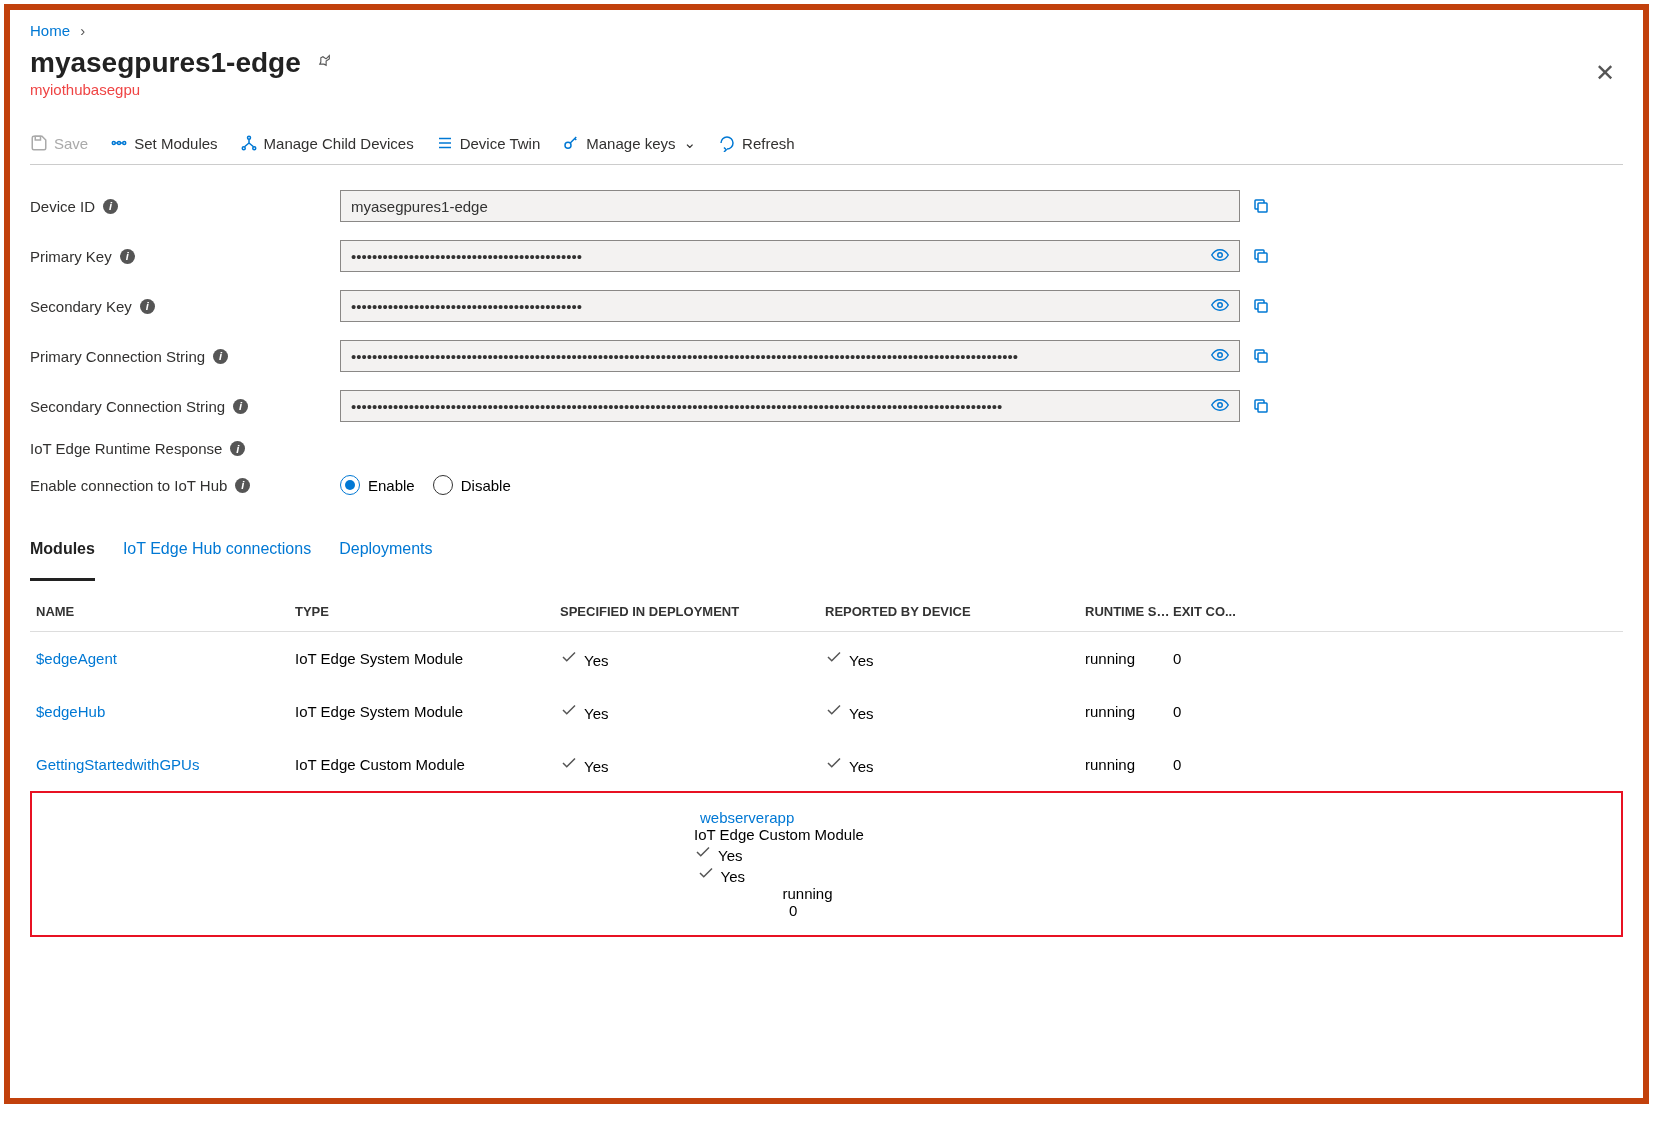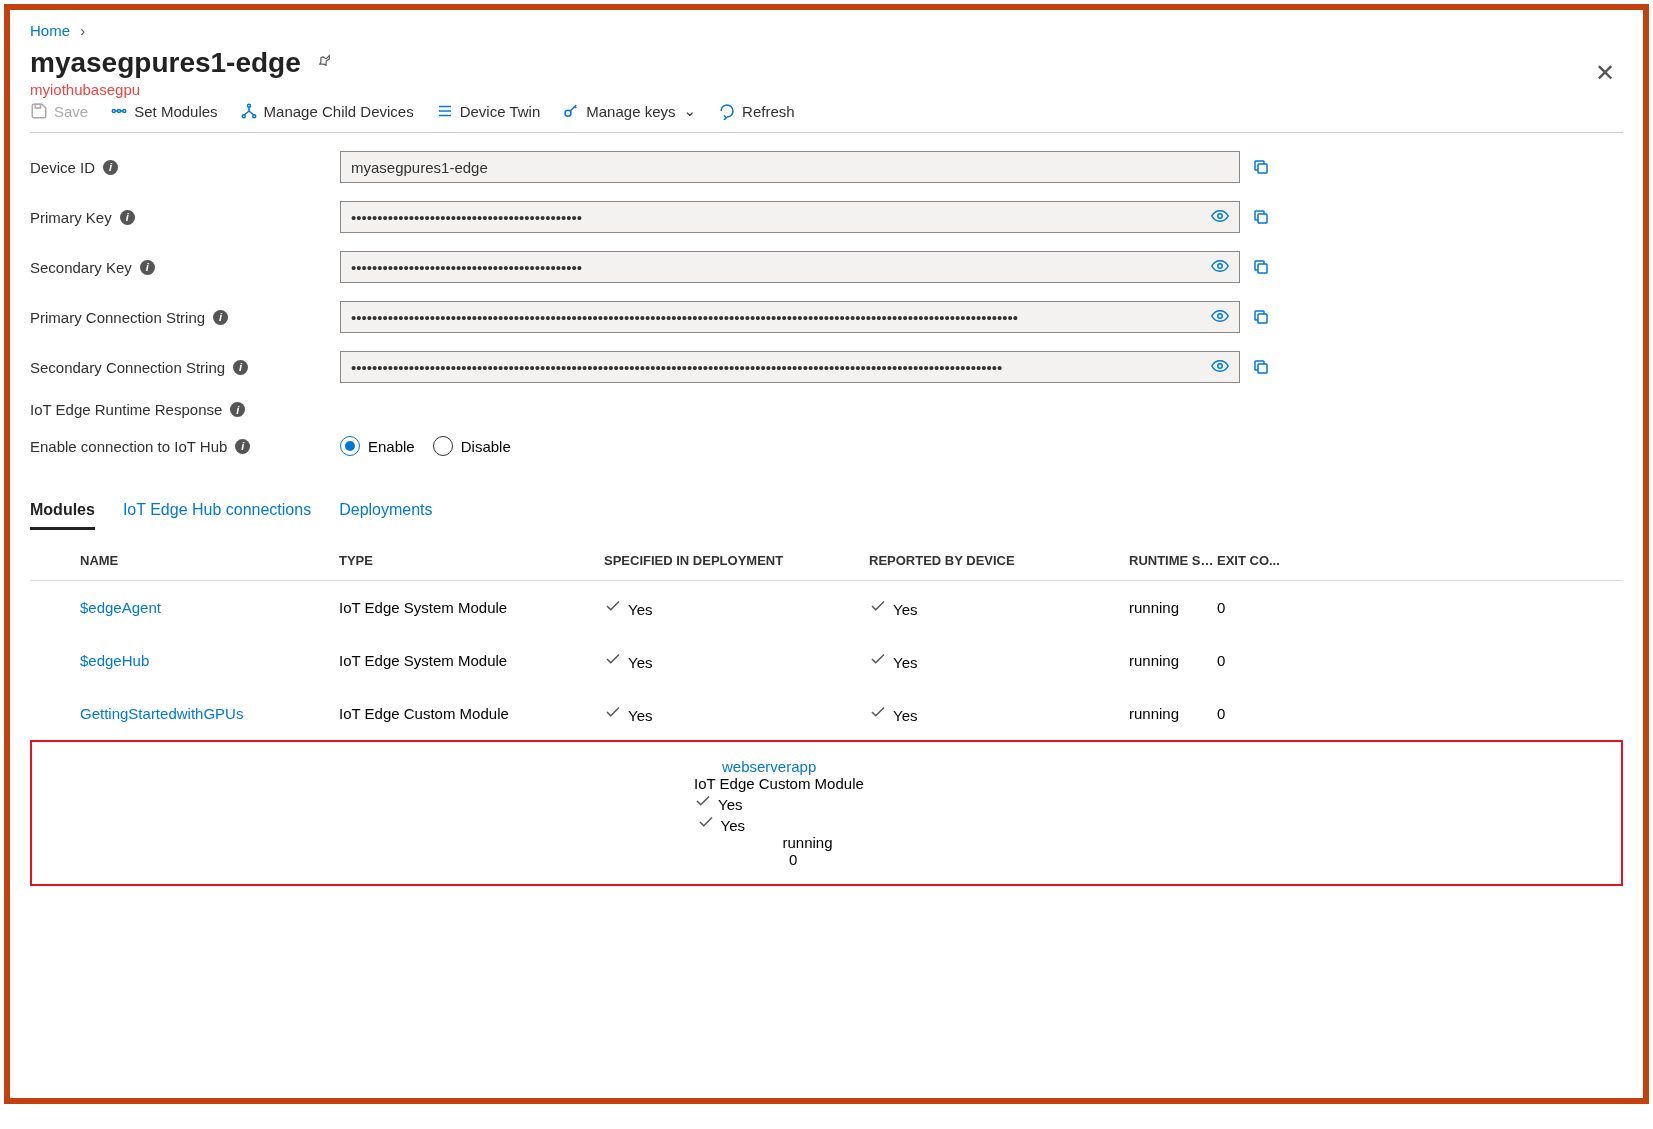--- a/index.html
+++ b/index.html
@@ -7,45 +7,45 @@
     .page { border: 6px solid #c2410c; padding: 12px 20px 20px 20px; min-height: 1100px; }
     .breadcrumb { font-size: 15px; margin-bottom: 8px; }
     .breadcrumb a { color: #0078d4; text-decoration: none; }
     .breadcrumb .sep { color: #555; margin: 0 6px; }
     .header-row { display: flex; align-items: center; justify-content: space-between; }
     .title-block { }
     .title-line { display: flex; align-items: center; gap: 14px; }
     .title-line h1 { font-size: 28px; font-weight: 600; color: #222; }
     .subtitle { font-size: 15px; color: #ef4444; margin-top: 2px; }
     .close-btn { font-size: 24px; color: #555; cursor: pointer; padding: 8px; }
-    .toolbar { display: flex; align-items: center; gap: 22px; margin-top: 4px; padding-bottom: 12px; border-bottom: 1px solid #ccc; font-size: 15px; color: #323130; }
+    .toolbar { display: flex; align-items: center; gap: 22px; margin-top: 36px; padding-bottom: 12px; border-bottom: 1px solid #ccc; font-size: 15px; color: #323130; }
     .toolbar .tb-item { display: inline-flex; align-items: center; gap: 6px; cursor: pointer; }
     .toolbar .disabled { color: #aaa; cursor: default; }
     .toolbar .tb-icon { display: inline-flex; color: #0078d4; }
-    .form-area { margin-top: 18px; }
+    .form-area { margin-top: 25px; }
     .form-row { display: flex; align-items: center; margin-bottom: 18px; }
     .form-label { width: 310px; font-size: 15px; color: #323130; display: flex; align-items: center; gap: 8px; }
     .info-icon { width: 15px; height: 15px; background: #555; border-radius: 50%; color: #fff; font-size: 11px; display: inline-flex; align-items: center; justify-content: center; font-style: italic; font-weight: bold; }
     .input-wrap { flex: 1; display: flex; align-items: center; gap: 12px; max-width: 930px; }
     .input-field { flex: 1; background: #f3f2f1; border: 1px solid #8a8886; padding: 6px 10px; font-size: 15px; color: #333; height: 32px; display: flex; align-items: center; position: relative; overflow: hidden; white-space: nowrap; }
     .input-field .eye { position: absolute; right: 10px; color: #0078d4; cursor: pointer; }
     .copy-btn { color: #0078d4; cursor: pointer; display: inline-flex; }
     .radio-group { display: flex; align-items: center; gap: 18px; font-size: 15px; }
     .radio { display: inline-flex; align-items: center; gap: 8px; }
     .radio-circle { width: 20px; height: 20px; border: 1px solid #333; border-radius: 50%; display: inline-flex; align-items: center; justify-content: center; }
     .radio-circle.selected::after { content: ''; width: 10px; height: 10px; background: #0078d4; border-radius: 50%; }
     .radio-circle.selected { border-color: #0078d4; }
     .tabs { display: flex; gap: 28px; margin-top: 45px; font-size: 16px; border-bottom: 1px solid transparent; }
-    .tab { padding-bottom: 8px; cursor: pointer; color: #0078d4; }
+    .tab { padding-bottom: 20px; cursor: pointer; color: #0078d4; }
     .tab.active { color: #222; font-weight: 600; border-bottom: 3px solid #222; }
     .table { margin-top: 10px; width: 100%; }
     .table-header { display: flex; border-bottom: 1px solid #ddd; padding: 12px 0; font-size: 13px; font-weight: 600; color: #333; text-transform: uppercase; }
     .table-row { display: flex; padding: 16px 0; font-size: 15px; align-items: center; }
     .table-row.highlight { border: 2px solid #e81123; flex-direction: column; }
-    .col-name { width: 265px; padding-left: 6px; margin-left: 44px; }
+    .col-name { width: 265px; padding-left: 6px; }
     .col-type { width: 265px; }
     .col-spec { width: 265px; }
     .col-rep { width: 260px; }
     .col-rt { width: 88px; overflow: hidden; text-overflow: ellipsis; white-space: nowrap; }
     .col-exit { width: 75px; overflow: hidden; text-overflow: ellipsis; white-space: nowrap; }
     .link { color: #0078d4; text-decoration: none; }
     .check { color: #555; margin-right: 6px; display: inline-flex; }
     .pin-icon { color: #555; cursor: pointer; }
     svg { width: 18px; height: 18px; }
   </style>

